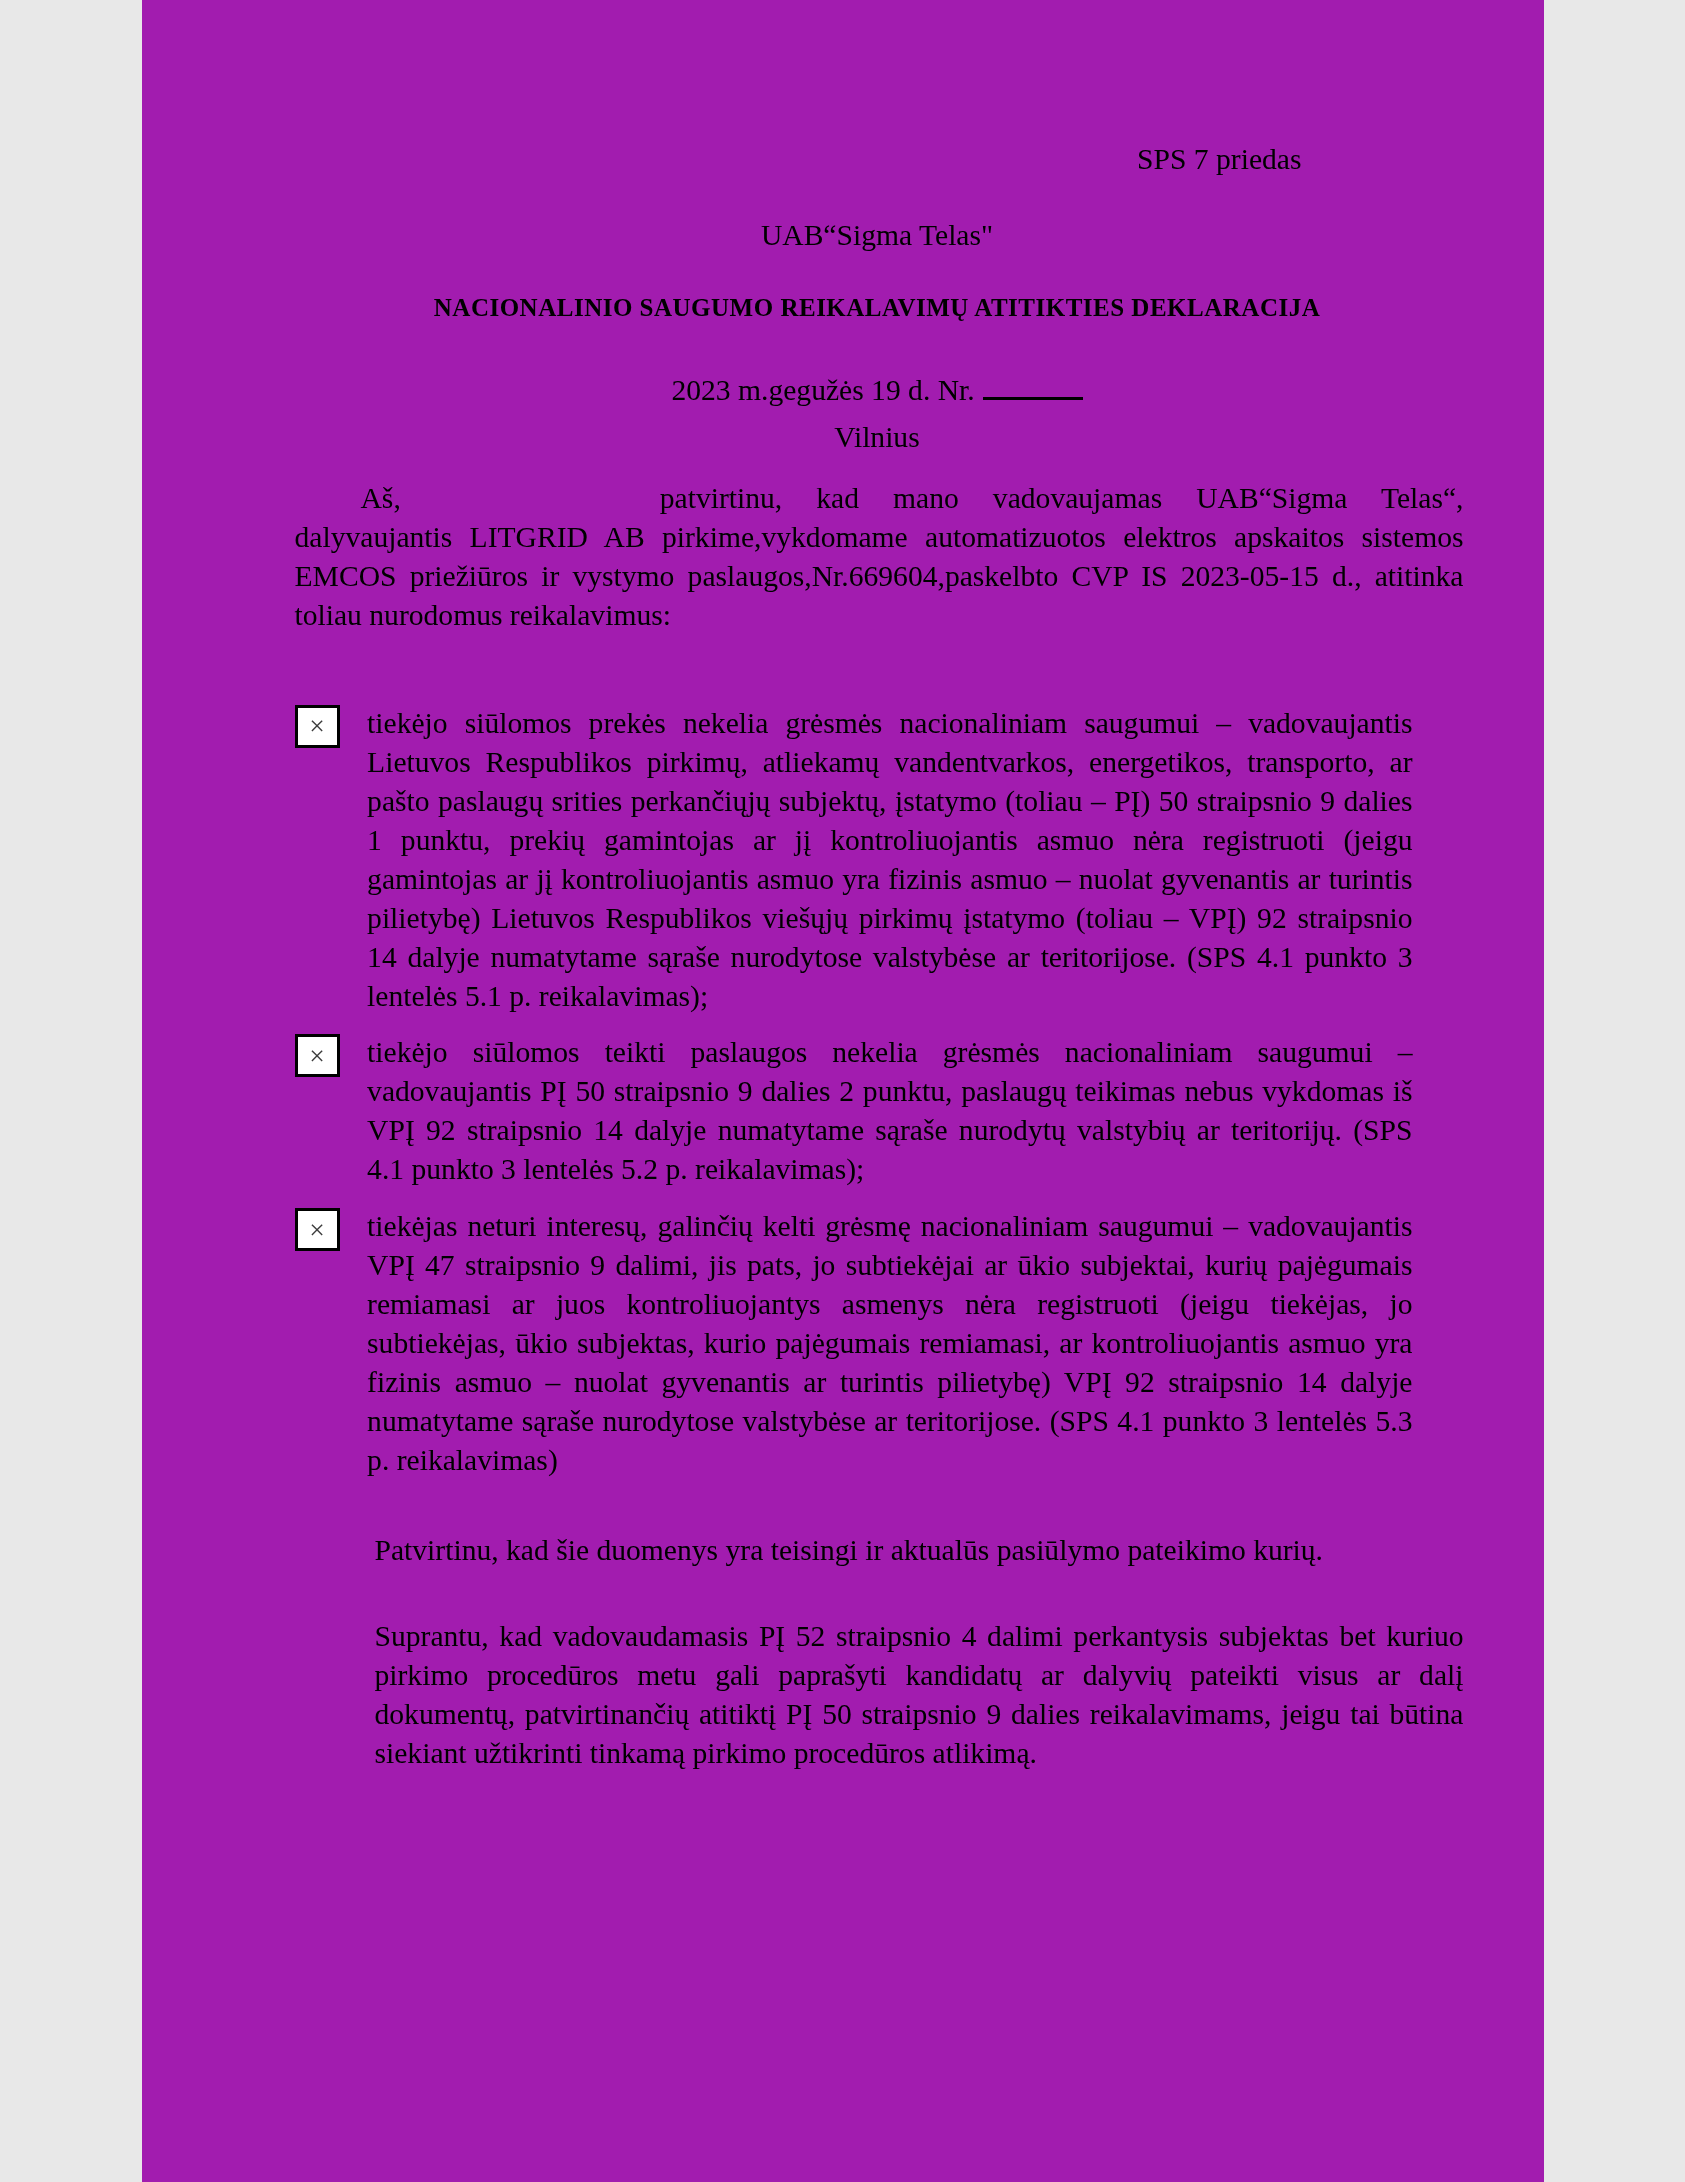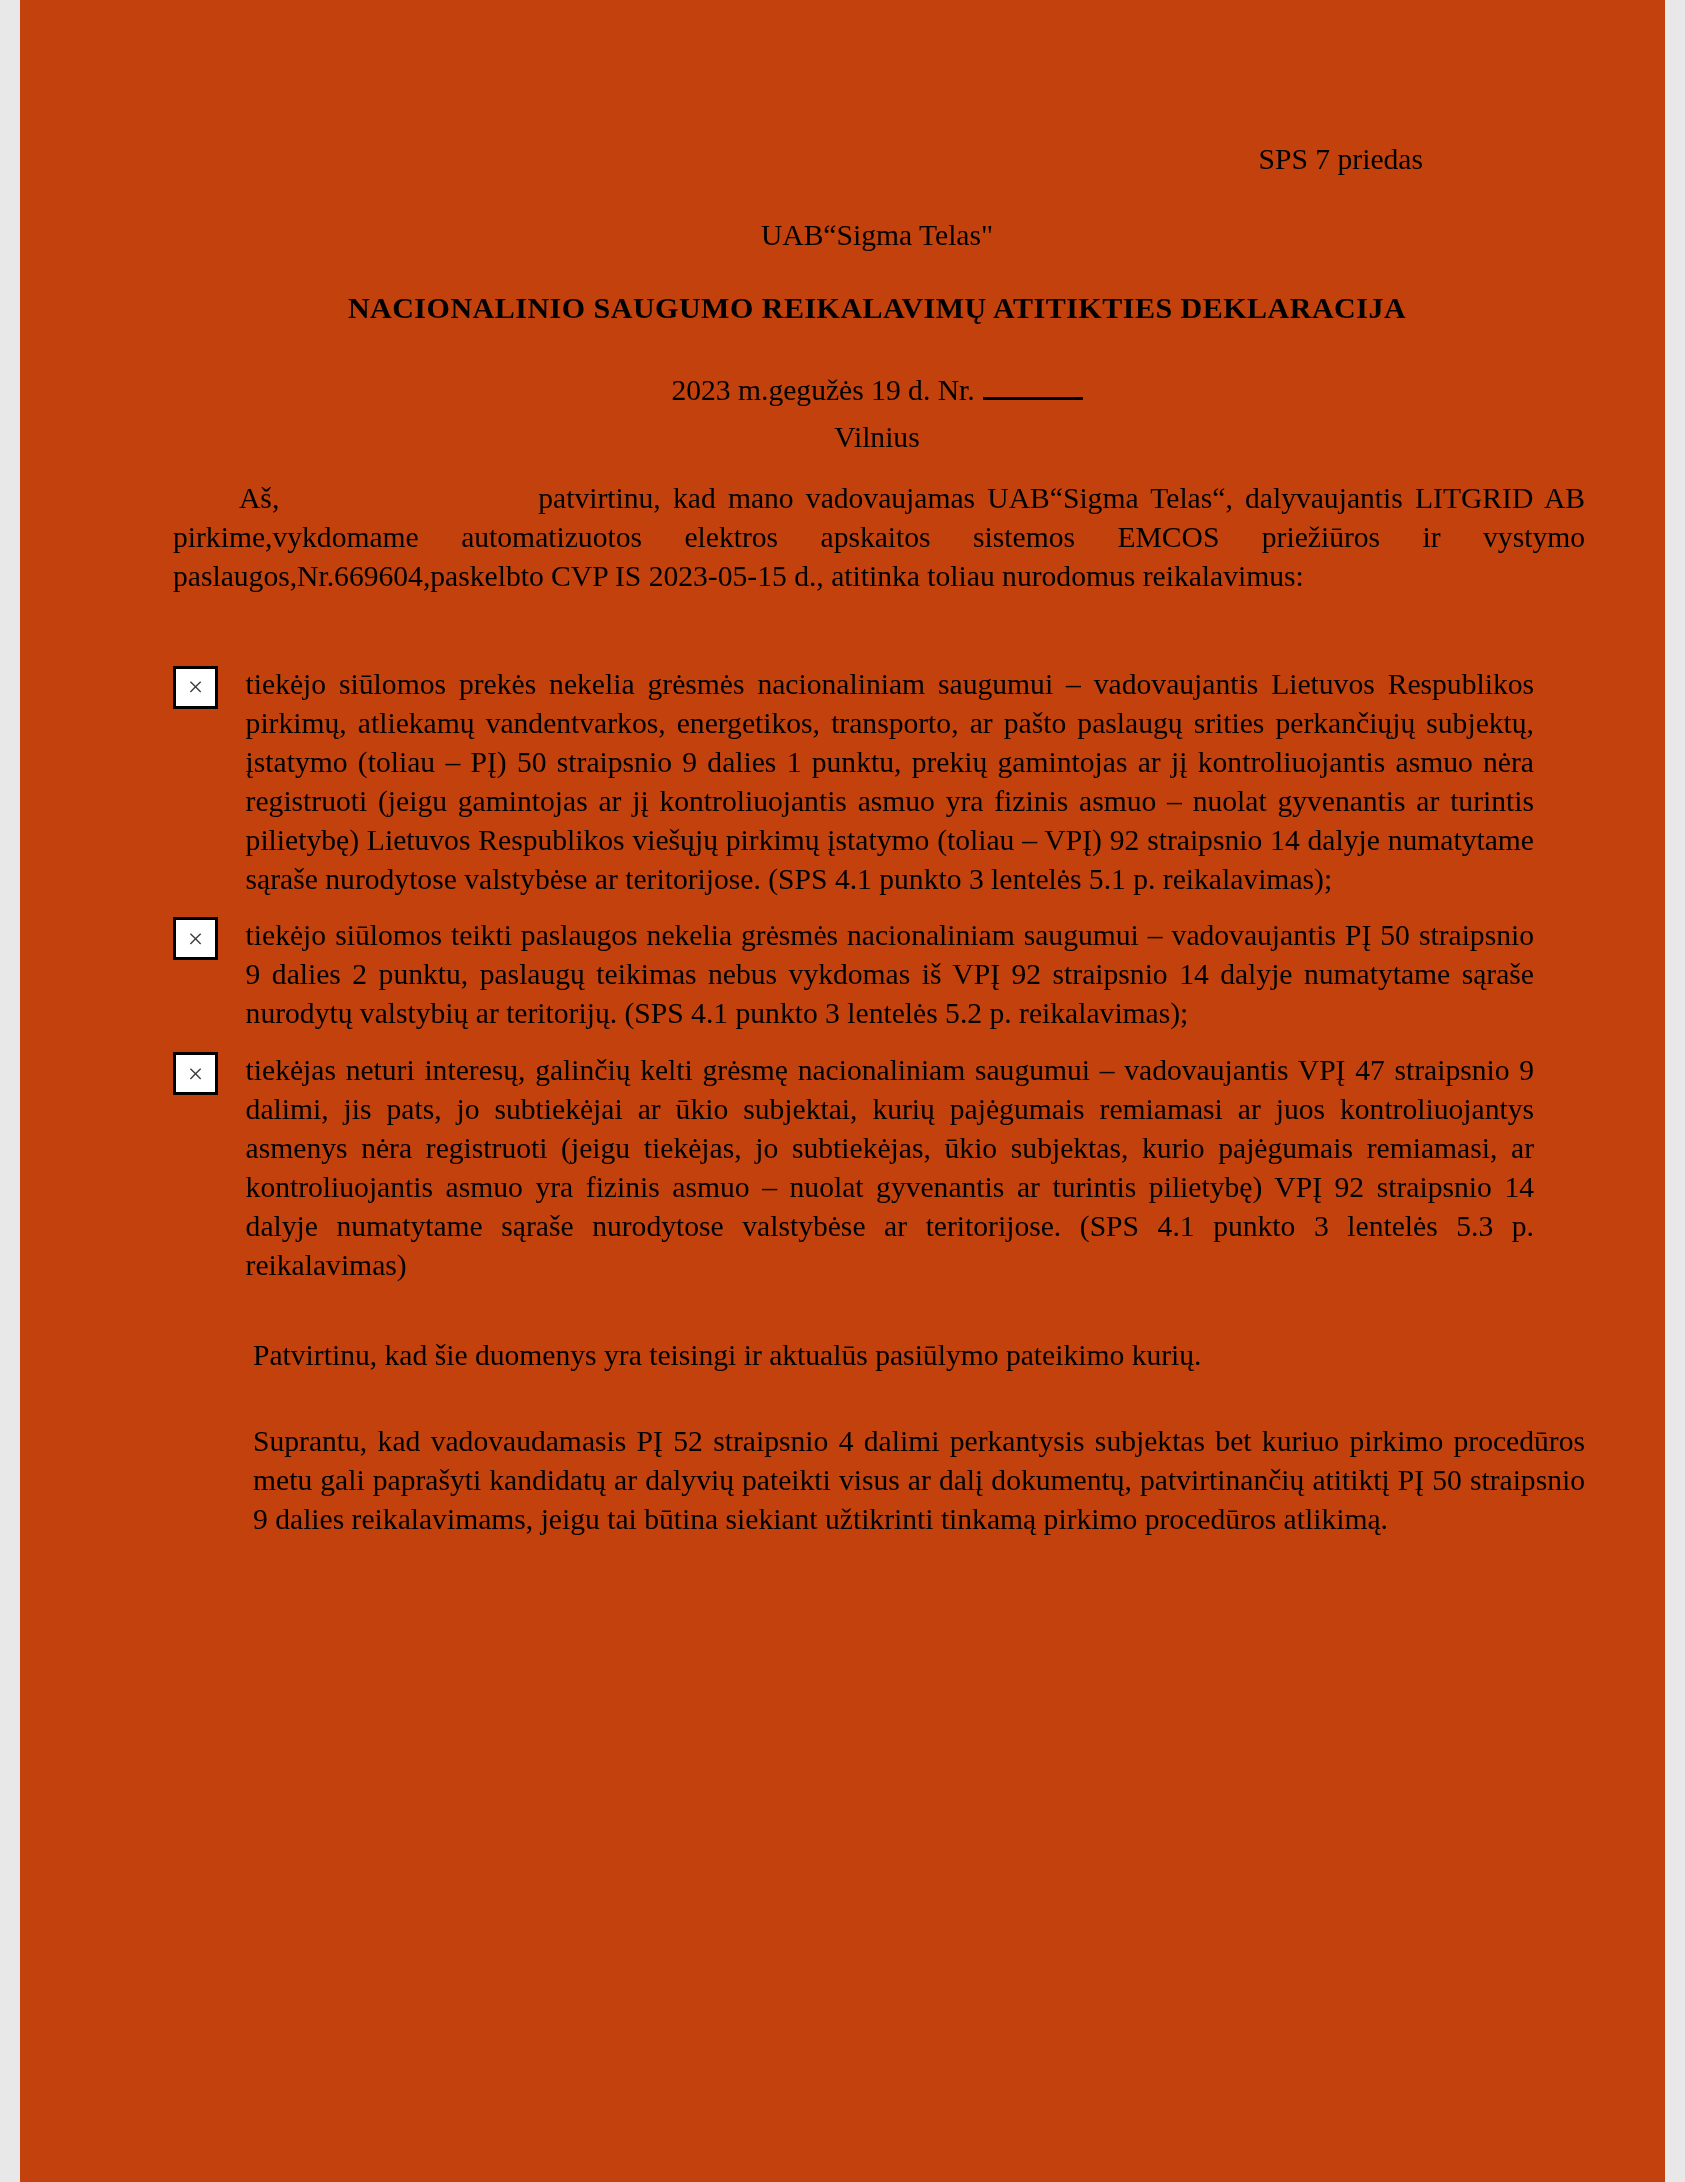--- a/index.html
+++ b/index.html
@@ -1,21 +1,21 @@
 <!DOCTYPE html>
 <html><head>
 <meta charset="utf-8">
 <style>
   html, body { margin: 0; padding: 0; background: #e8e8e8; }
   .page {
     position: relative;
-    width: 1645px;
+    width: 1402px;
     height: 2183px;
     margin: 0 auto;
-    background: #c2410c;
+    background: #a21caf;
     font-family: "Liberation Serif", "DejaVu Serif", serif;
     font-size: 29.6px;
     line-height: 39px;
     color: #000000;
     box-sizing: border-box;
     overflow: hidden;
   }
   .annex {
     padding-top: 140px;
     text-align: right;
@@ -24,21 +24,21 @@
   .center {
     text-align: center;
     padding-left: 153px;
     padding-right: 84px;
   }
   .company { margin-top: 37px; }
   .org     { margin-top: 35px; }
   .doc-title {
     margin-top: 33px;
     font-weight: bold;
-    font-size: 30px;
+    font-size: 25px;
     letter-spacing: 0.5px;
   }
   .dateline { margin-top: 44px; }
   .num-blank {
     display: inline-block;
     width: 100px;
     height: 25.6px;
     border-bottom: 3px solid #000;
     margin-left: 7.9px;
     vertical-align: baseline;

